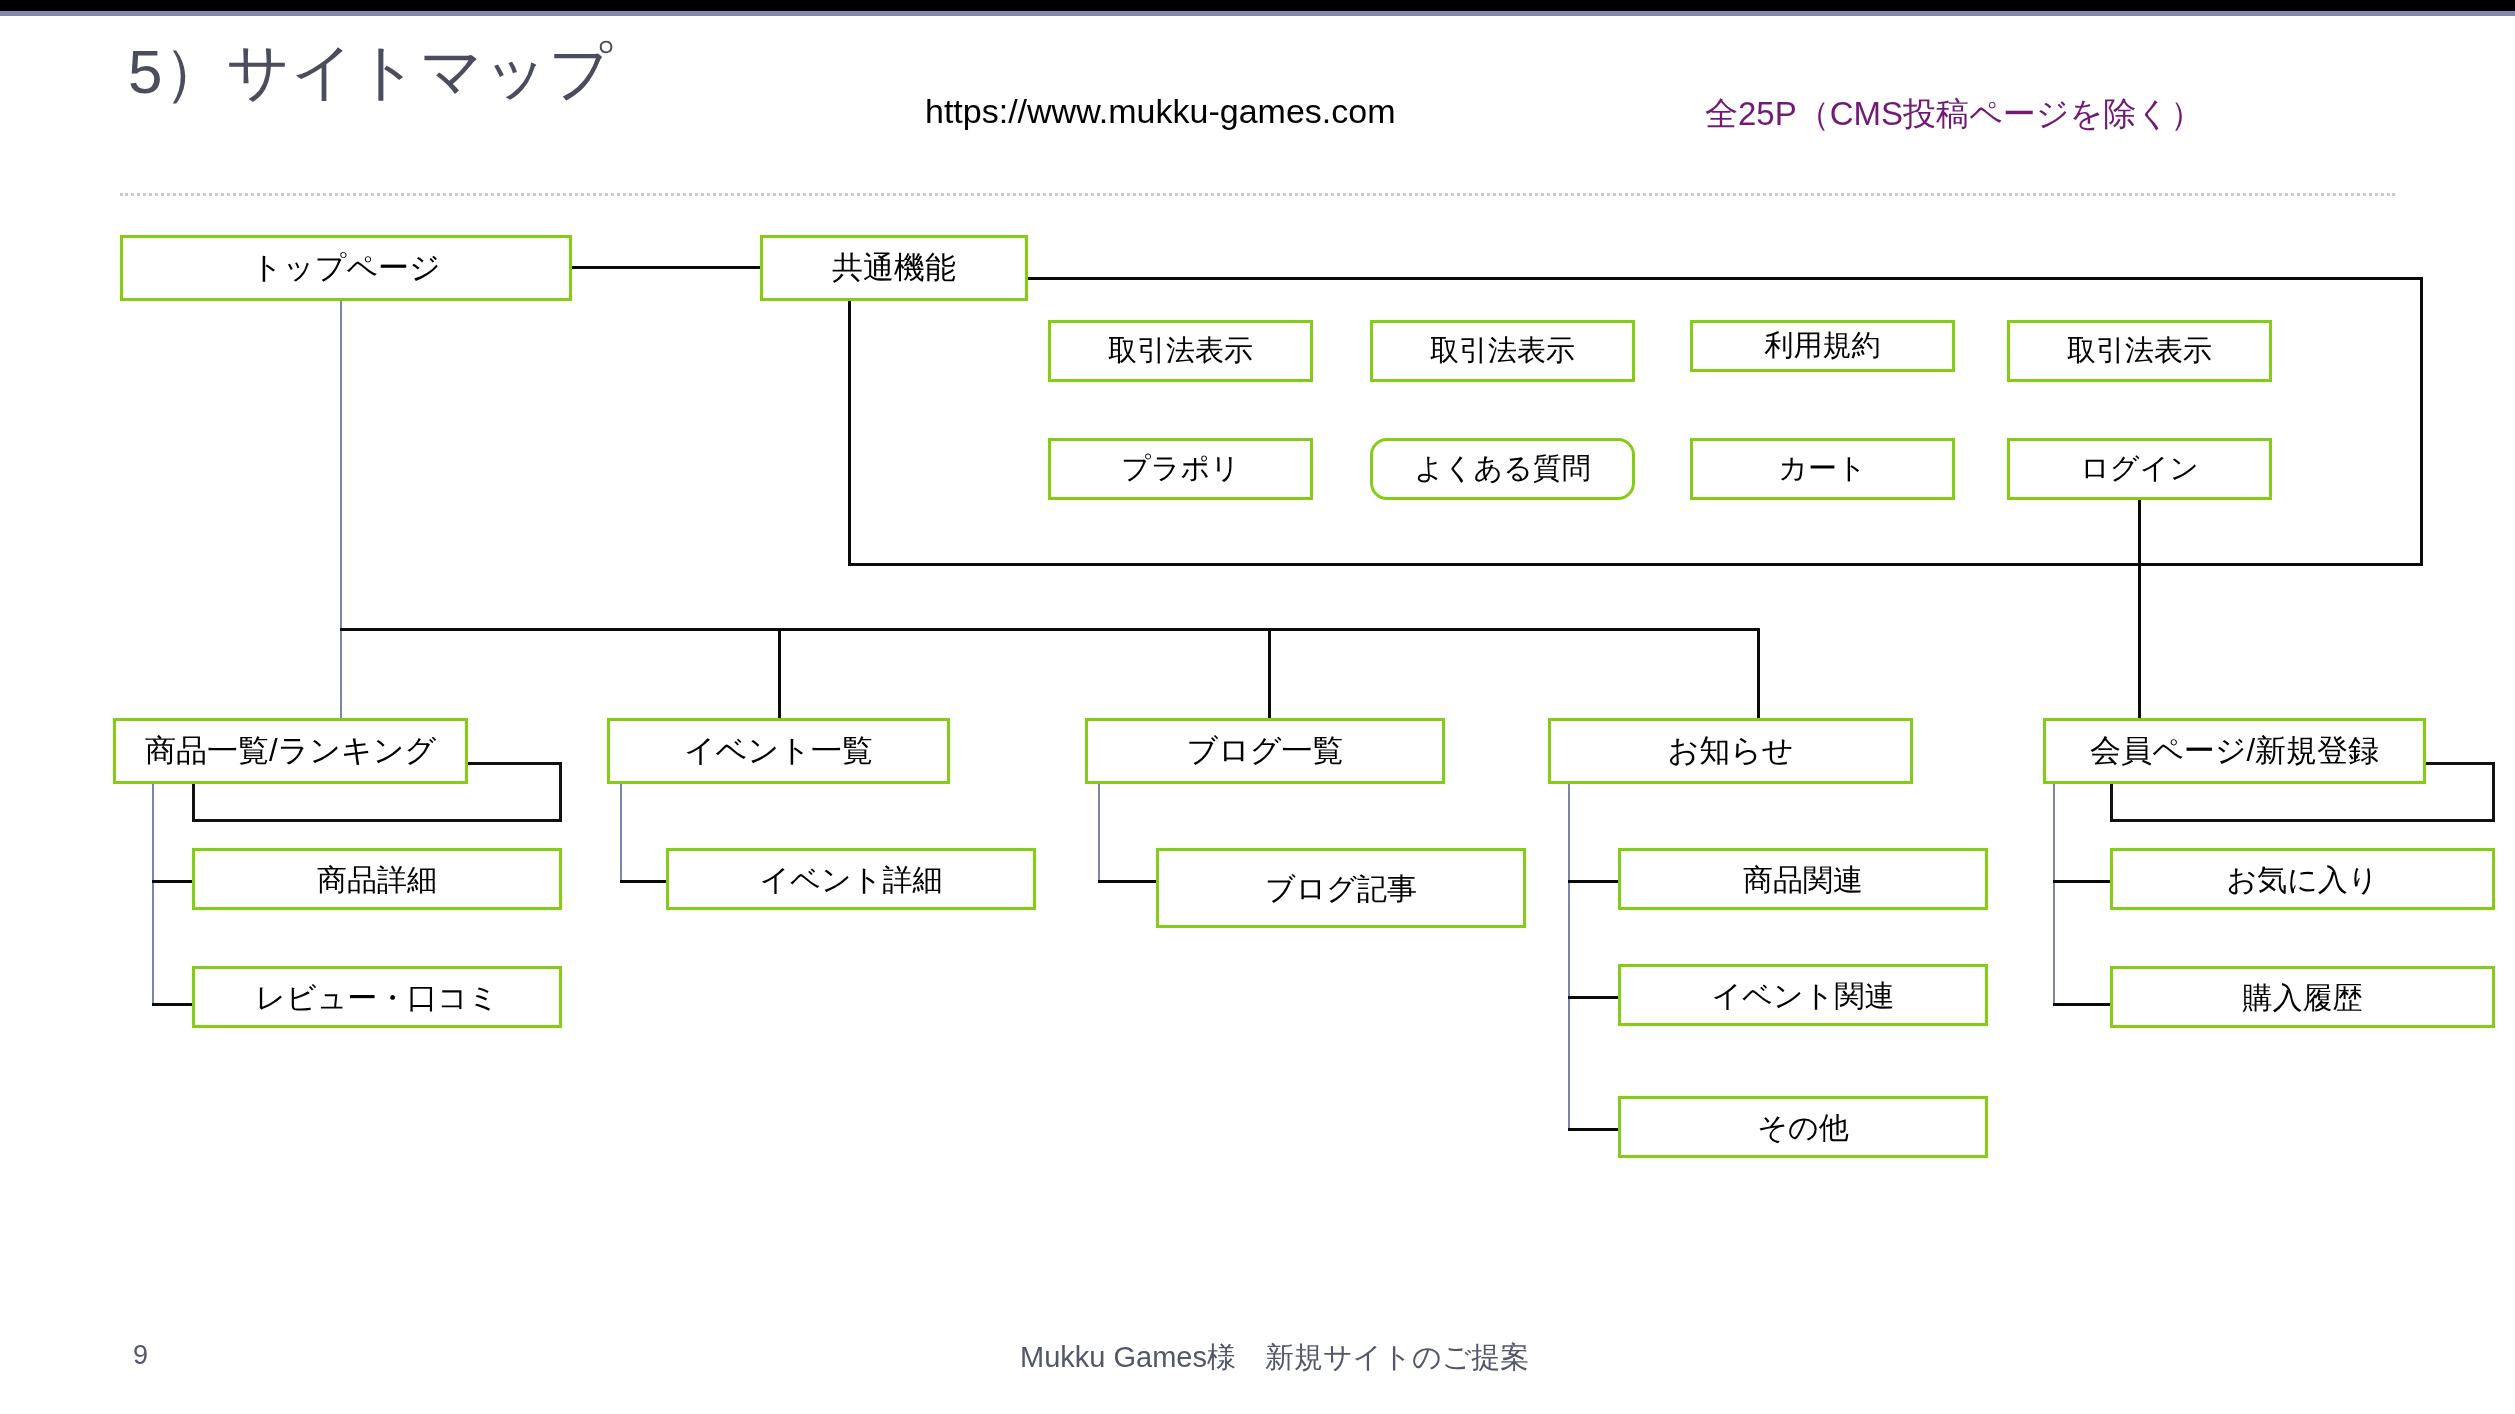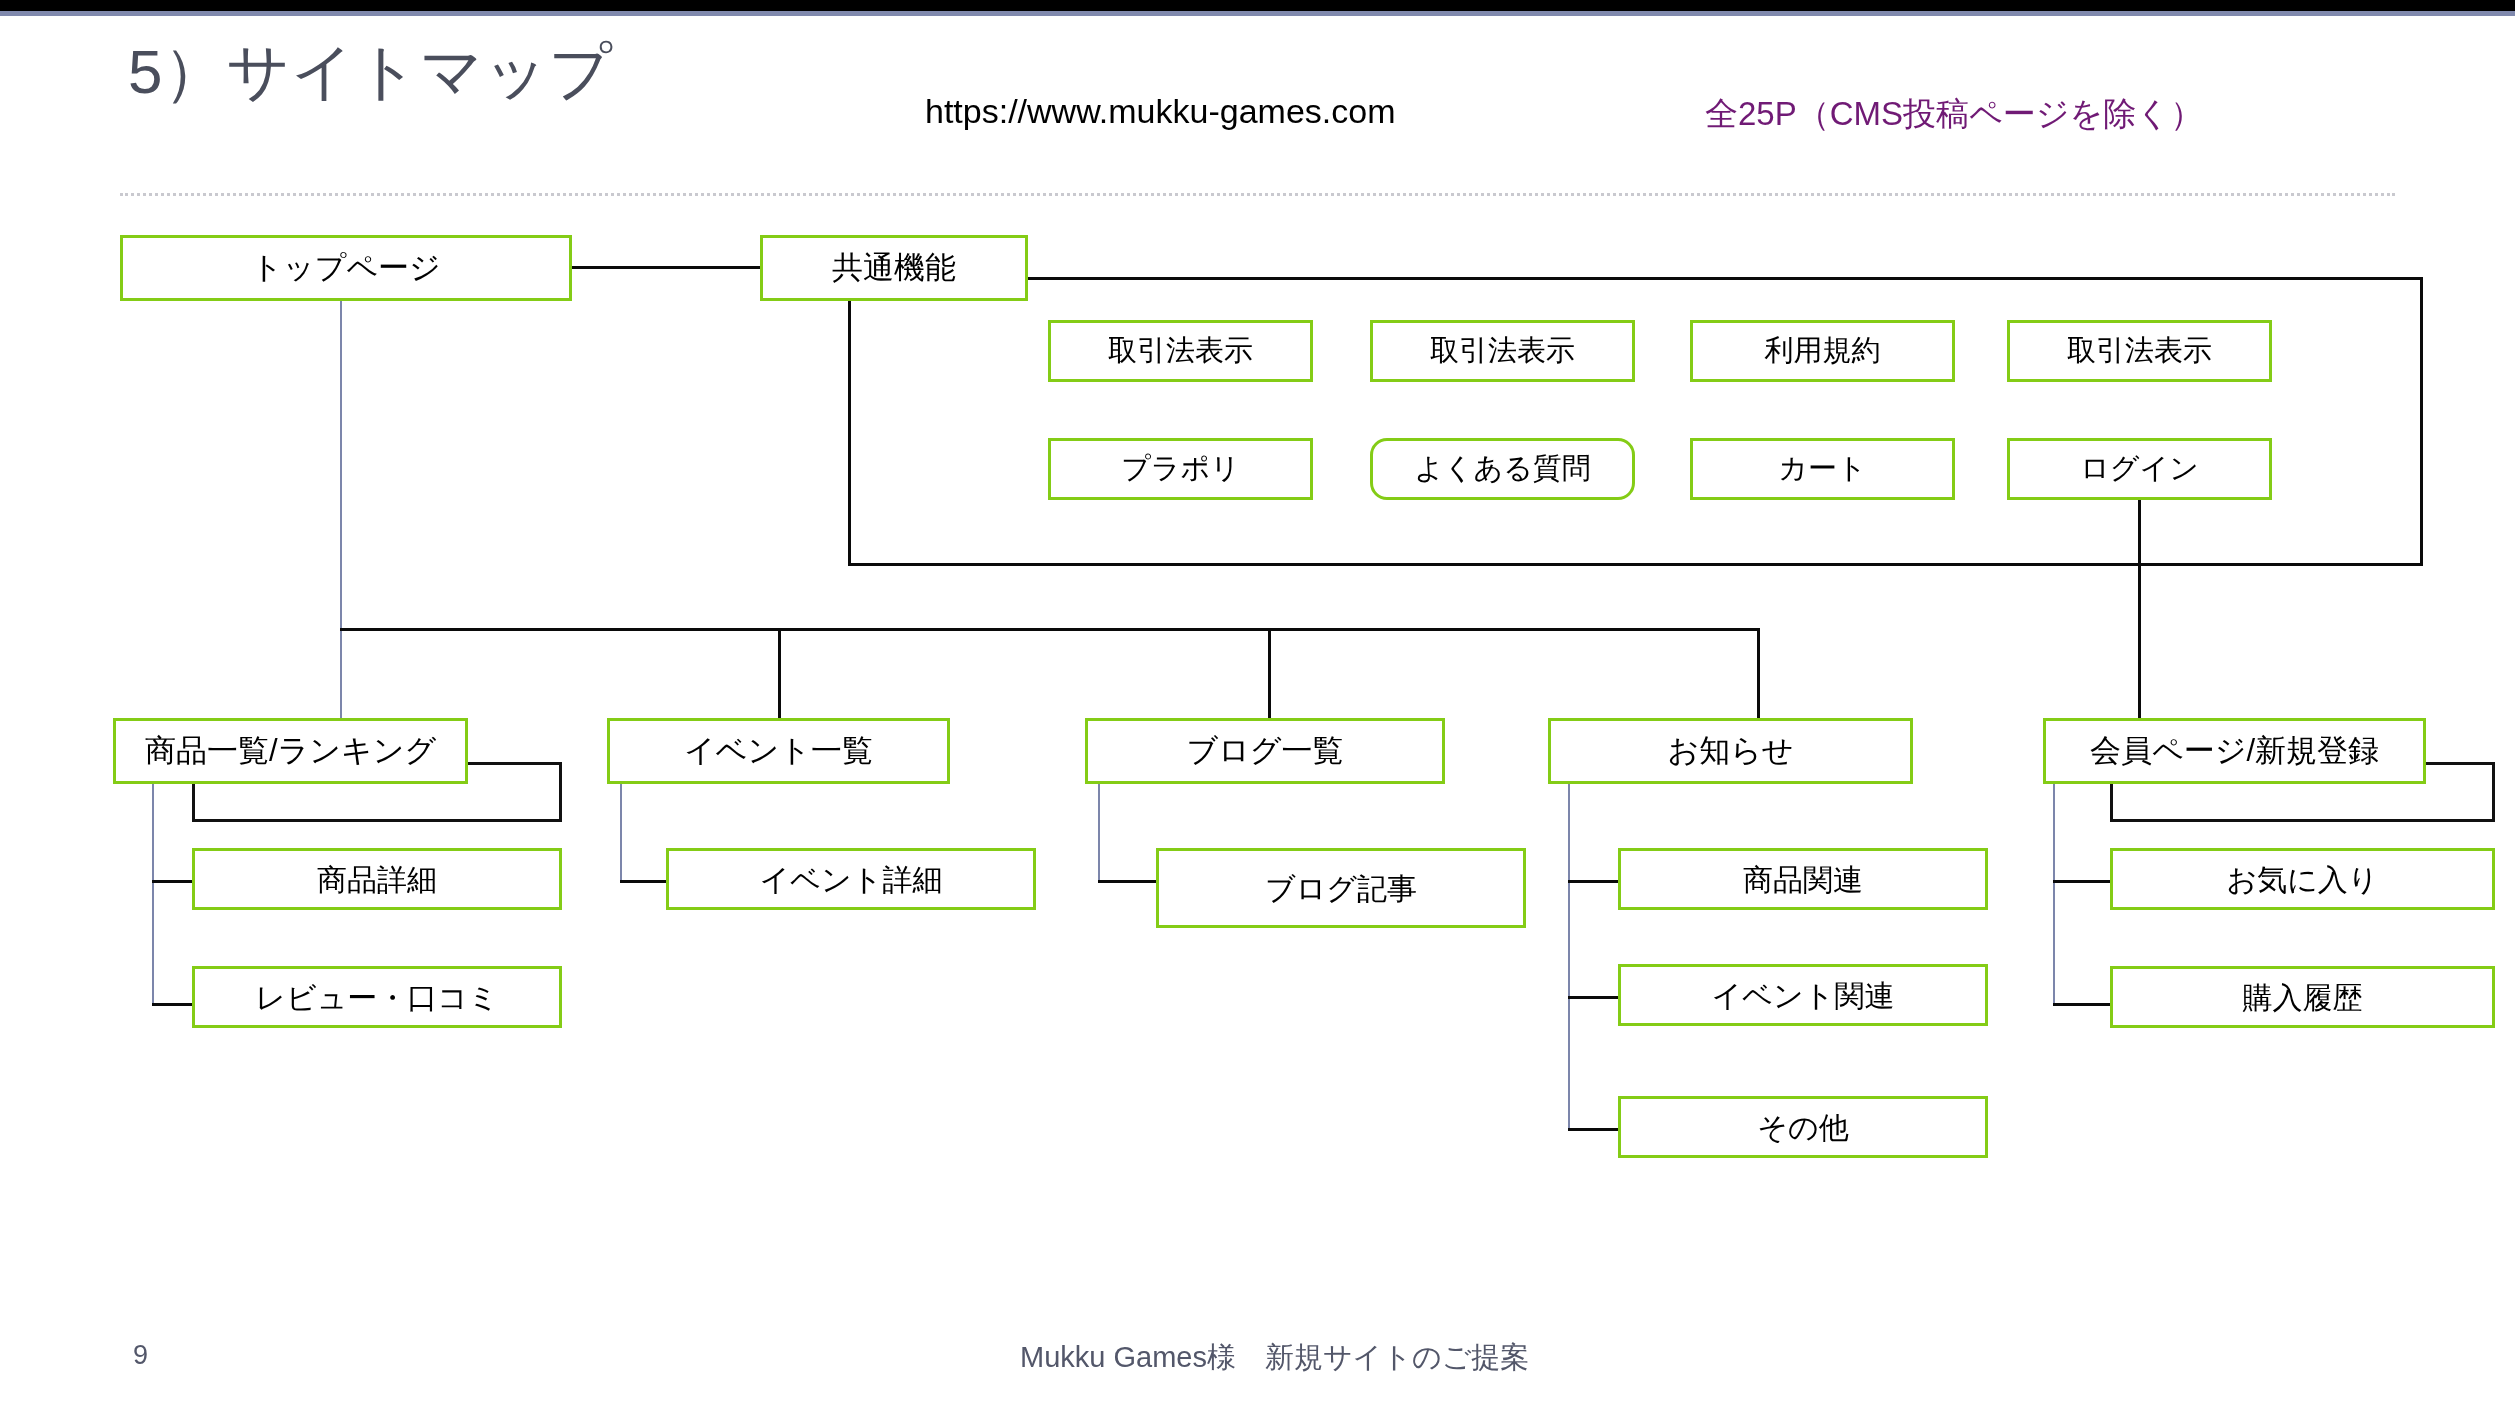--- a/index.html
+++ b/index.html
@@ -91,21 +91,21 @@
 <div class="ln v" style="left:2420px; top:277px; height:289px;"></div>
 <div class="ln h" style="left:848px; top:563px; width:1575px;"></div>
 <div class="ln v" style="left:848px; top:301px; height:265px;"></div>
 
 <div class="box small" style="left:1048px; top:320px; width:265px; height:62px;">
   <span>取引法表示</span>
 </div>
 <div class="box small" style="left:1370px; top:320px; width:265px; height:62px;">
   <span>取引法表示</span>
 </div>
-<div class="box small" style="left:1690px; top:320px; width:265px; height:62px;text-align:center;">
+<div class="box small" style="left:1690px; top:320px; width:265px; height:52px;text-align:center;">
   <span>利用規約</span>
 </div>
 <div class="box small" style="left:2007px; top:320px; width:265px; height:62px;">
   <span>取引法表示</span>
 </div>
 
 <div class="box small" style="left:1048px; top:438px; width:265px; height:62px;">
   <span>プラポリ</span>
 </div>
 <div class="box small" style="left:1370px; top:438px; width:265px; height:62px;border-radius:17px;">

